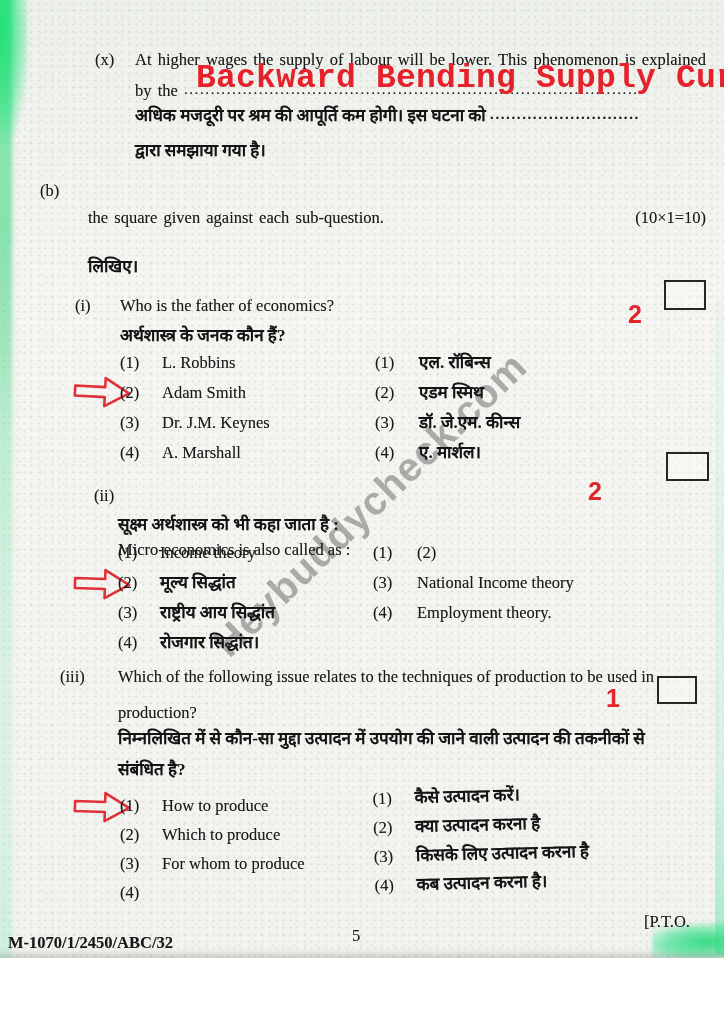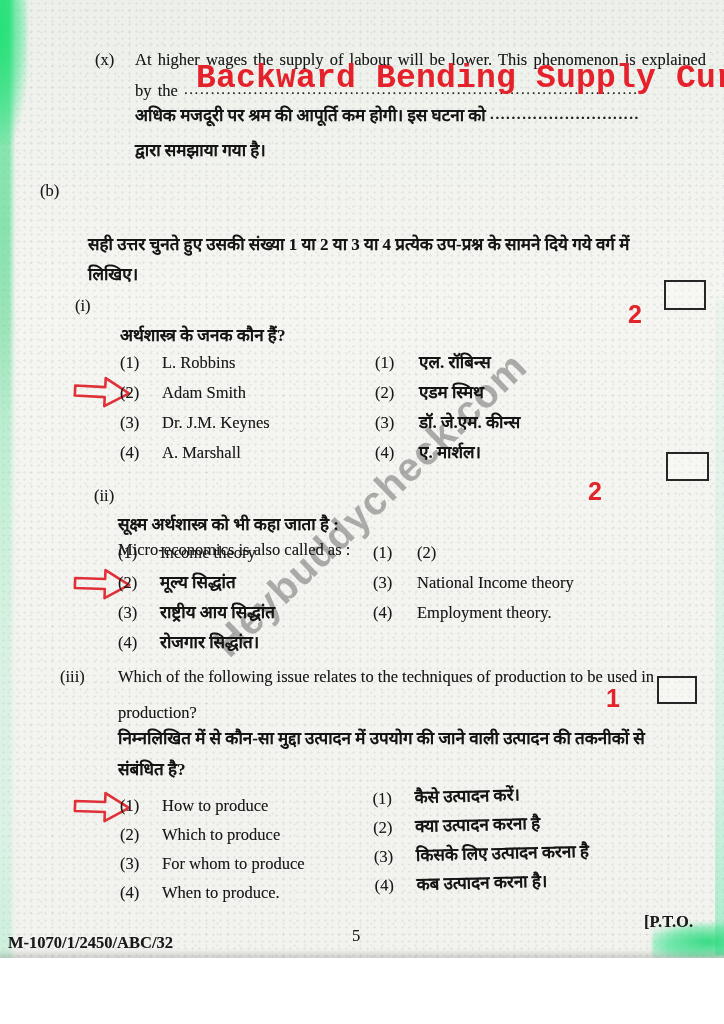--- a/index.html
+++ b/index.html
@@ -63,21 +63,21 @@
   .optgrid2 span { line-height:29px; }
   .tilt { transform:rotate(-1.4deg); transform-origin:0 100%; }
 
   .brow2 { position:absolute; display:flex; justify-content:space-between; }
 
   .watermark { position:absolute; left:150px; top:482px; width:440px; text-align:center;
     transform:rotate(-44deg); font-family:"Liberation Sans", sans-serif; font-weight:600;
     font-size:40px; letter-spacing:1px; color:rgba(104,104,104,0.52); }
 
   .fcode { font-weight:600; }
-  .fpto  { font-weight:700; }
+  .fpto  { font-weight:400; }
 
   
   .scanbar { position:absolute; left:0; top:958px; width:724px; height:66px; background:#ffffff; }
 </style>
 </head>
 <body>
 
 <div class="page">
   <div class="scan">
 
@@ -91,24 +91,28 @@
     <span class="t en wide" style="left:95px; top:50px;">(x)</span>
     <span class="t en wide" style="left:135px; top:50px;">At higher wages the supply of labour will be lower. This phenomenon is explained</span>
     <span class="t en wide" style="left:135px; top:80px;"><span>by the</span>
       <span class="lead" style="width:452px;">......................................................................................................................</span></span>
     <span class="overlay-red" style="left:196px; top:60px;">Backward Bending Supply Curve of Labour.</span>
     <span class="t hi" style="left:135px; top:105px;"><span>अधिक मजदूरी पर श्रम की आपूर्ति कम होगी। इस घटना को</span>
       <span class="lead" style="width:148px;">....................................................</span></span>
     <span class="t hi" style="left:135px; top:140px;">द्वारा समझाया गया है।</span>
 
     <span class="t en wide" style="left:40px; top:181px;">(b)</span>
-    <span class="t hi" style="left:88px; top:234px;">सही उत्तर चुनते हुए उसकी संख्या 1 या 2 या 3 या 4 प्रत्येक उप-प्रश्न के सामने दिये गये वर्ग में</span>
-    <span class="t hi" style="left:88px; top:264px;">लिखिए।</span>
+    <div class="brow2 t" style="left:88px; top:208px; width:618px;">
+      <span class="en wide">the square given against each sub-question.</span>
+      <span class="en">(10×1=10)</span>
+    </div>
+    <span class="t hi" style="left:88px; top:256px;">लिखिए।</span>
 
     <span class="t en" style="left:75px; top:296px;">(i)</span>
+    <span class="t en" style="left:120px; top:296px;">Who is the father of economics?</span>
     <span class="t hi" style="left:120px; top:325px;">अर्थशास्त्र के जनक कौन हैं?</span>
     <div class="ansbox" style="left:664px; top:280px; width:38px; height:26px;"></div>
     <span class="redmark" style="left:628px; top:300px;">2</span>
     <svg class="arrow" style="left:72px; top:375px; transform:rotate(3deg);" width="62" height="34" viewBox="0 0 62 34">
       <polygon points="3,12 33,12 33,3 57,17 33,31 33,22 3,22" fill="none" stroke="#e03038" stroke-width="2.6" stroke-linejoin="round"></polygon>
     </svg>
     <div class="optgrid" style="left:120px; top:348px; width:560px;">
       <span class="en">(1)</span>
       <span class="en">L. Robbins</span>
       <span class="en">(1)</span>
@@ -163,21 +167,20 @@
       <polygon points="3,12 33,12 33,3 57,17 33,31 33,22 3,22" fill="none" stroke="#e03038" stroke-width="2.6" stroke-linejoin="round"></polygon>
     </svg>
     <div class="optgrid2" style="left:120px; top:791px; width:250px;">
       <span class="en">(1)</span>
       <span class="en">How to produce</span>
       <span class="en">(2)</span>
       <span class="en">Which to produce</span>
       <span class="en">(3)</span>
       <span class="en">For whom to produce</span>
       <span class="en">(4)</span>
-      <span class="en">When to produce.</span>
     </div>
     <div class="optgrid2 tilt" style="left:375px; top:784px; width:310px;">
       <span class="en">(1)</span>
       <span class="hi">कैसे उत्पादन करें।</span>
       <span class="en">(2)</span>
       <span class="hi">क्या उत्पादन करना है</span>
       <span class="en">(3)</span>
       <span class="hi">किसके लिए उत्पादन करना है</span>
       <span class="en">(4)</span>
       <span class="hi">कब उत्पादन करना है।</span>

